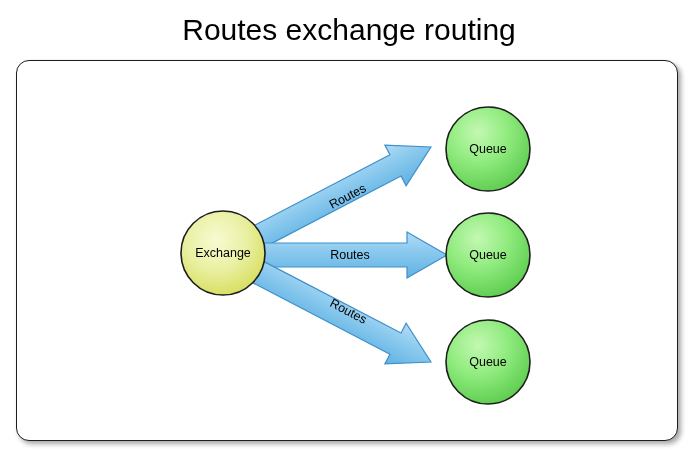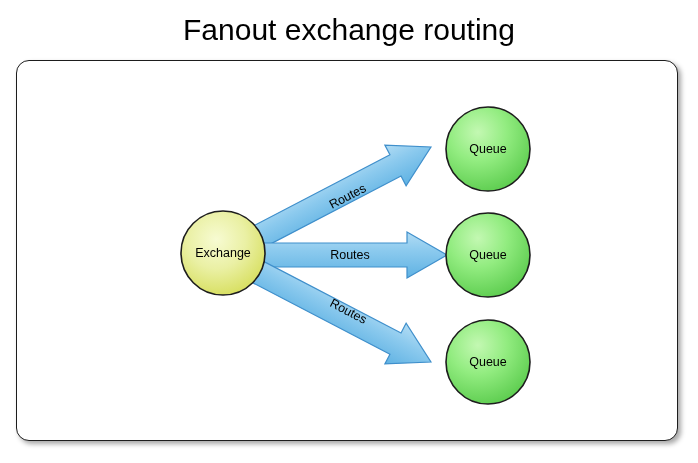--- a/index.html
+++ b/index.html
@@ -78,21 +78,21 @@
     fill: #000000;
     text-anchor: middle;
     dominant-baseline: middle;
   }
 </style>
 </head>
 <body>
 
 <div id="canvas">
 
-  <div class="diagram-title">Fanout exchange routing</div>
+  <div class="diagram-title">Routes exchange routing</div>
 
   <div class="panel"></div>
 
   <svg class="graph-svg" viewBox="0 0 698 463">
     <defs>
 
       <linearGradient id="gradArrow" x1="0" y1="0" x2="0" y2="1">
         <stop offset="0%" stop-color="#b2dcf4"></stop>
         <stop offset="40%" stop-color="#8ccaee"></stop>
         <stop offset="100%" stop-color="#5fb2e3"></stop>

